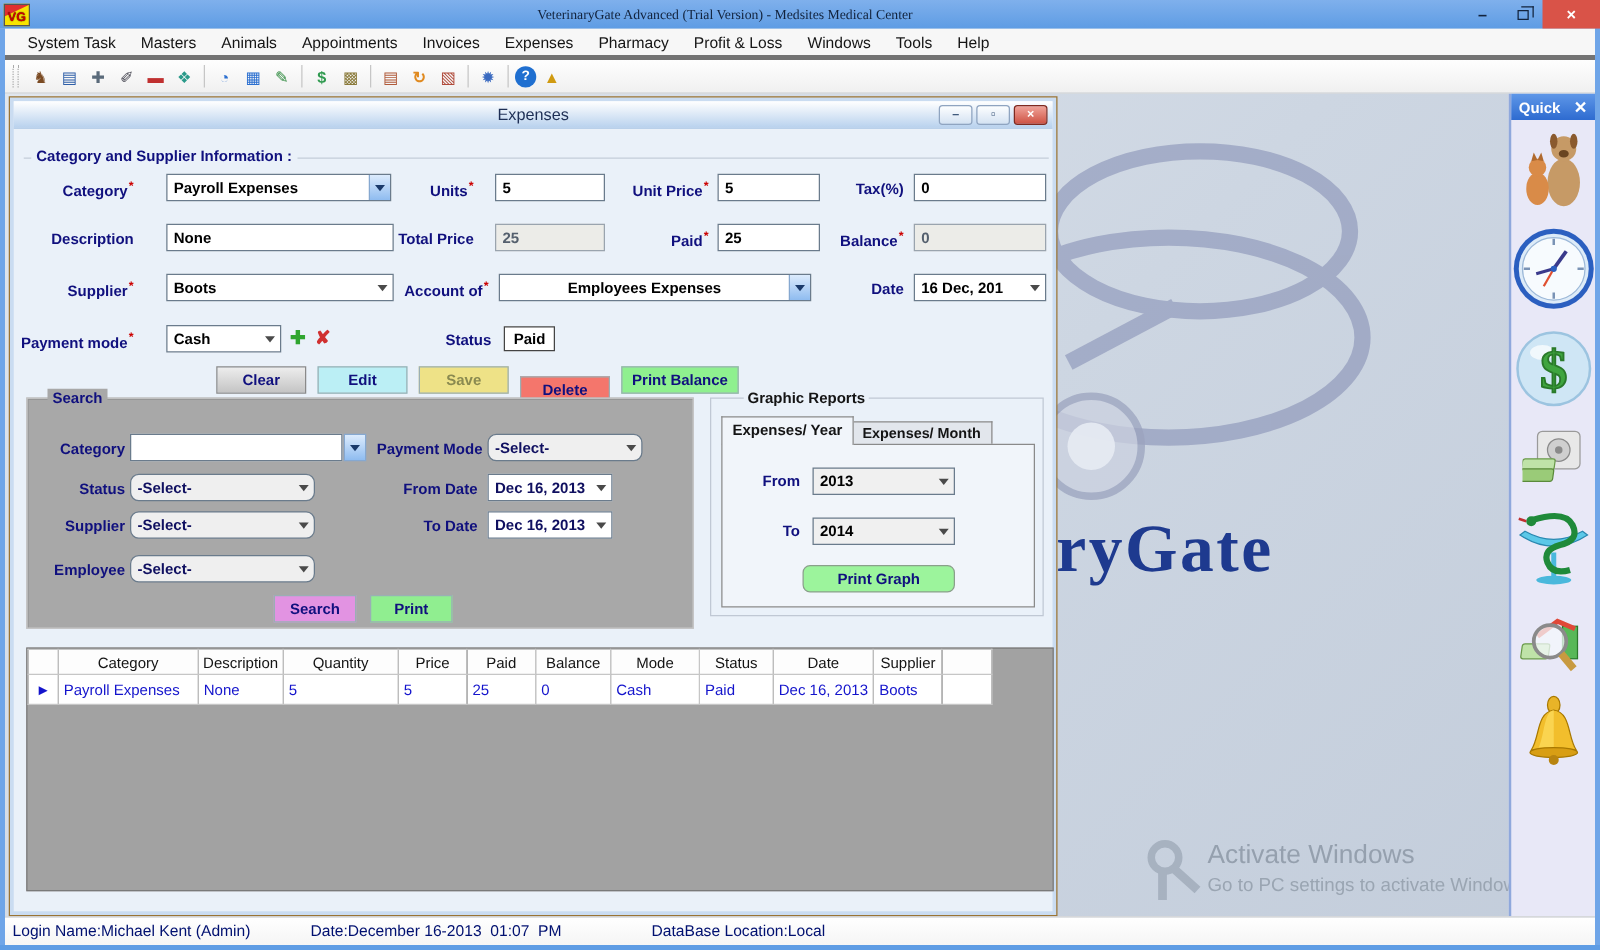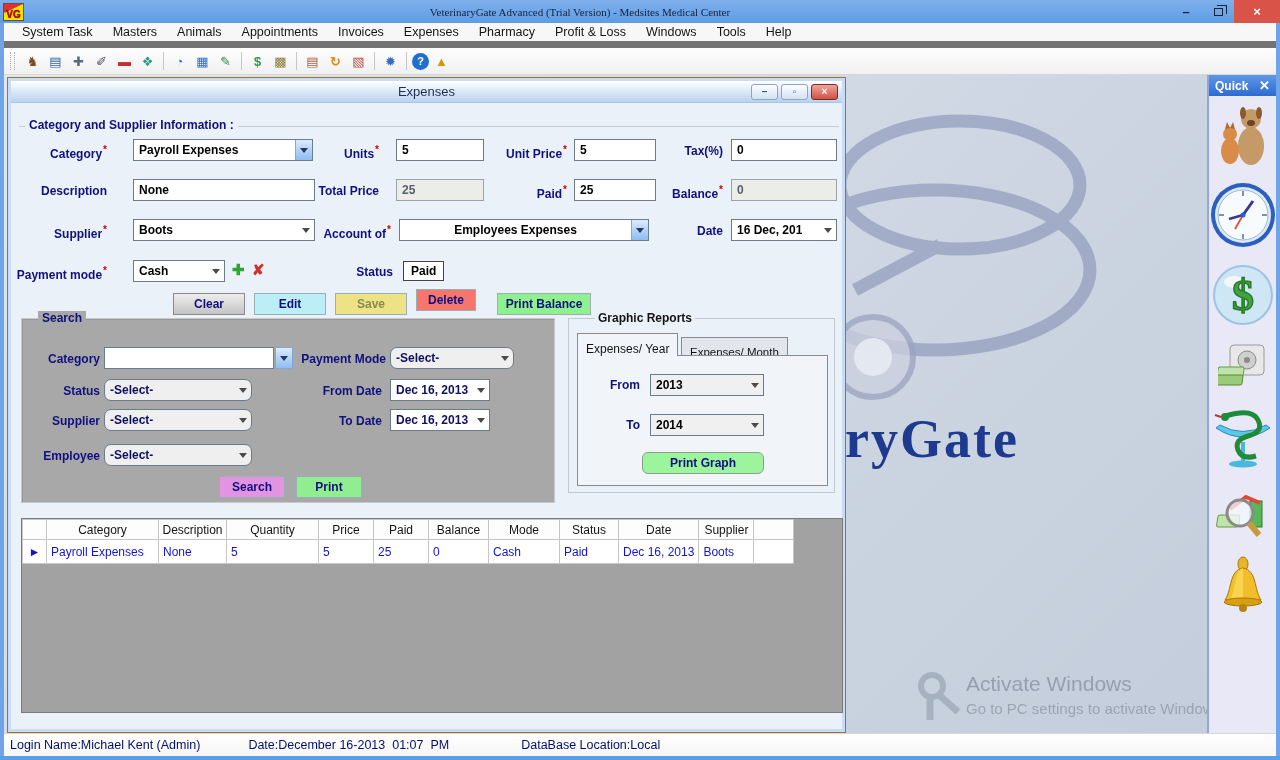--- a/index.html
+++ b/index.html
@@ -18,21 +18,21 @@
   .wtitle { position:absolute; left:0; right:120px; text-align:center; font-size:11px; color:#12233D;font-family:Liberation Serif, serif; }
   .winbtns { margin-left:auto; display:flex; height:100%; }
   .winbtn { width:32px; height:100%; display:flex; align-items:center; justify-content:center;
     color:#12233D; font-size:13px; font-weight:bold; }
   .winbtn.restore span { width:9px; height:8px; border:1px solid #12233D; background:transparent; position:relative; }
   .winbtn.restore span::before { content:""; position:absolute; left:2px; top:-4px; width:9px; height:8px;
     border:1px solid #12233D; border-bottom:none; border-left:none; }
   .winbtn.close { width:46px; background:#D95348; color:#fff; }
 
   .menubar { position:absolute; left:4px; top:23px; width:1272px; height:25px; background:#F7F7F7;
-    border-bottom:7px solid #737373; display:flex; align-items:center; padding-left:8px;
+    border-bottom:4px solid #737373; display:flex; align-items:center; padding-left:8px;
     font-size:12.5px; color:#151515; }
   .menubar span { padding:0 10px; cursor:default; }
 
   .toolbar { position:absolute; left:4px; top:48px; width:1272px; height:27px;
     background:linear-gradient(#FEFEFE,#F0F0F0); border-bottom:1px solid #D8D8D8;
     display:flex; align-items:center; padding-left:6px; }
   .grip { width:5px; height:18px; border-left:1px dotted #AAA; border-right:1px dotted #AAA; margin-right:6px; }
   .tbi { width:21px; height:21px; display:flex; align-items:center; justify-content:center;
     font-size:13px; margin:0 1px; border-radius:3px; }
   .tsep { width:1px; height:18px; background:#C6C6C6; margin:0 4px; }
@@ -118,22 +118,22 @@
   .searchbox { position:absolute; left:10px; top:237px; width:534px; height:185px;
     background:#A8A8A8; border:1px solid #C9C9C9; box-shadow:inset 1px 1px 0 #969696; }
   .searchbox .legend { position:absolute; left:16px; top:-8px; background:#A8A8A8; padding:0 4px;
     font-weight:bold; color:#10107E; font-size:12px; }
   .searchbox .lbl { color:#10107E; }
 
   .reportsbox { position:absolute; left:557px; top:237px; width:267px; height:175px;
     background:#EAF1F9; border:1px solid #C0C8D4; }
   .reportsbox .legend { position:absolute; left:8px; top:-8px; background:#EAF1F9; padding:0 3px;
     font-weight:bold; color:#141414; font-size:12px;margin-left:18px; }
-  .tab { position:absolute; font-weight:normal; font-size:12px; color:#141414;
-    border:1px solid #8A8A8A; border-bottom:none; padding:8px 8px; white-space:nowrap; cursor:pointer; }
+  .tab { position:absolute; font-weight:bold; font-size:12px; color:#141414;
+    border:1px solid #8A8A8A; border-bottom:none; padding:3px 8px; white-space:nowrap; cursor:pointer; }
   .tab.active { left:8px; top:14px; background:#F1F5FA; z-index:2; height:23px; }
   .tab.inactive { left:112px; top:18px; background:#E2E6EC; height:19px; font-size:11.5px; }
   .tabpanel { position:absolute; left:8px; top:36px; width:251px; height:131px;
     border:1px solid #8A8A8A; background:#F1F5FA; }
 
   .gridwrap { position:absolute; left:10px; top:437px; width:822px; height:195px;
     background:#A2A2A2; border:1px solid #7A7A7A; }
   table.grid { border-collapse:collapse; table-layout:fixed; }
   table.grid th { background:#FDFDFD; color:#141414; font-weight:normal; font-size:12px;
     border:1px solid #C6C6C6; height:20px; padding:0 3px; overflow:hidden; }
@@ -370,21 +370,21 @@
         <div class="ca"></div>
     </div>
     <span class="miniicon" style="left:221px;top:180px;color:#2FA52F">✚</span>
     <span class="miniicon" style="left:241px;top:180px;color:#D03030">✘</span>
     <span class="lbl" style="left:330px;top:184px;width:52px"><span>Status</span></span>
     <div class="statusbox" style="left:392px;top:180px">Paid</div>
 
     <div class="dlgbtn b-clear" style="left:162px;top:212px;width:72px">Clear</div>
     <div class="dlgbtn b-edit" style="left:243px;top:212px;width:72px">Edit</div>
     <div class="dlgbtn b-save" style="left:324px;top:212px;width:72px">Save</div>
-    <div class="dlgbtn b-del" style="left:405px;top:208px;width:60px">Delete</div>
+    <div class="dlgbtn b-del" style="left:405px;top:220px;width:72px">Delete</div>
     <div class="dlgbtn b-pb" style="left:486px;top:212px;width:94px">Print Balance</div>
 
     <div class="searchbox">
       <div class="legend">Search</div>
 
       <span class="lbl" style="left:2px;top:33px;width:76px"><span>Category</span></span>
       <div class="combo" style="left:82px;top:28px;width:170px">
         <div class="cv"></div>
       </div>
       <div class="bluebtn" style="left:253px;top:28px"></div>

